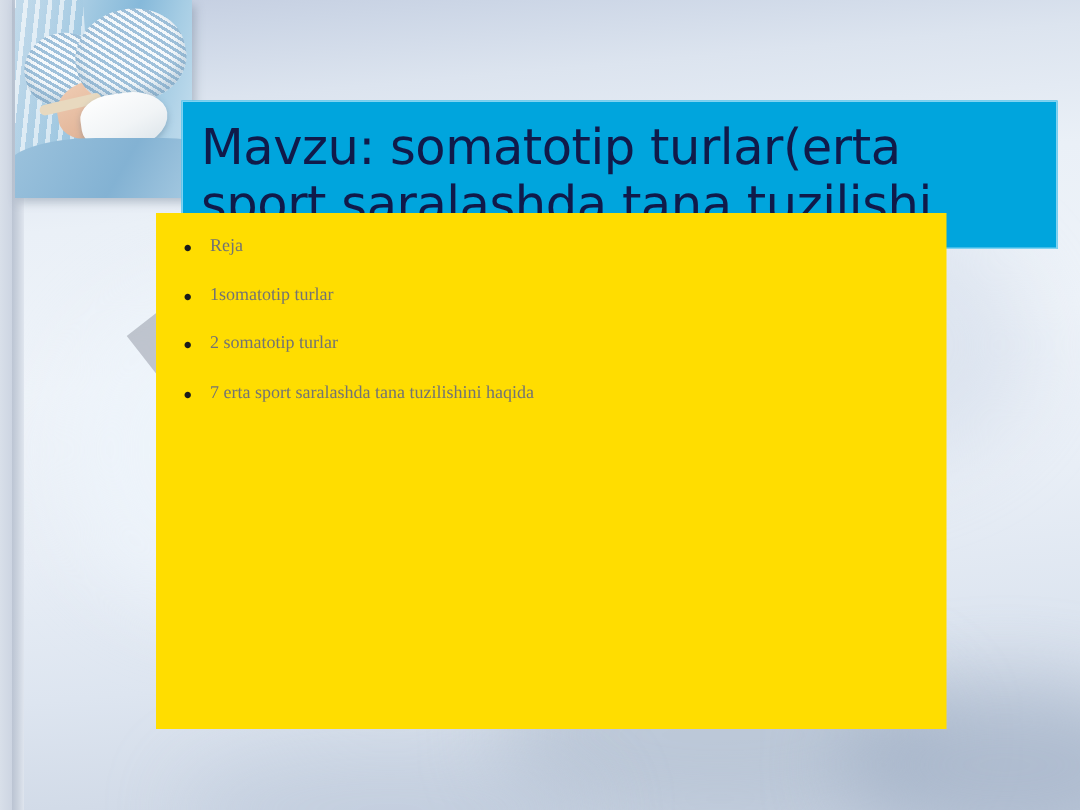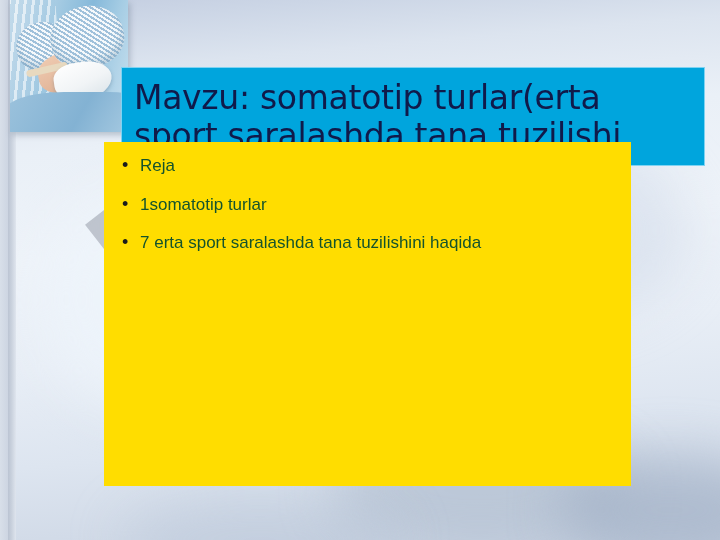--- a/index.html
+++ b/index.html
@@ -187,23 +187,23 @@
     box-sizing: border-box;
     padding: 14px 18px 10px 14px;
   }
   ul.bullets {
     list-style: none;
     margin: 0;
     padding: 0;
   }
   ul.bullets li {
     position: relative;
-    color: #14532d;
-    font-family: Liberation Sans, sans-serif;
-    font-size: 17px;
+    color: #737373;
+    font-family: Liberation Serif, serif;
+    font-size: 12px;
     line-height: 1.22;
     padding-left: 22px;
     margin-bottom: 18px;
   }
   ul.bullets li::before {
     content: "\2022";
     position: absolute;
     left: 4px;
     top: -1px;
     font-size: 18px;
@@ -242,17 +242,18 @@
 
   <div class="title-box">
     <div class="title-text">Mavzu: somatotip turlar(erta
 sport saralashda tana tuzilishi</div>
   </div>
 
   <div class="content-box">
     <ul class="bullets">
       <li>Reja</li>
       <li>1somatotip turlar</li>
+      <li>2 somatotip turlar</li>
       <li>7 erta sport saralashda tana tuzilishini haqida</li>
     </ul>
   </div>
 
 </div>
 
 </body></html>

